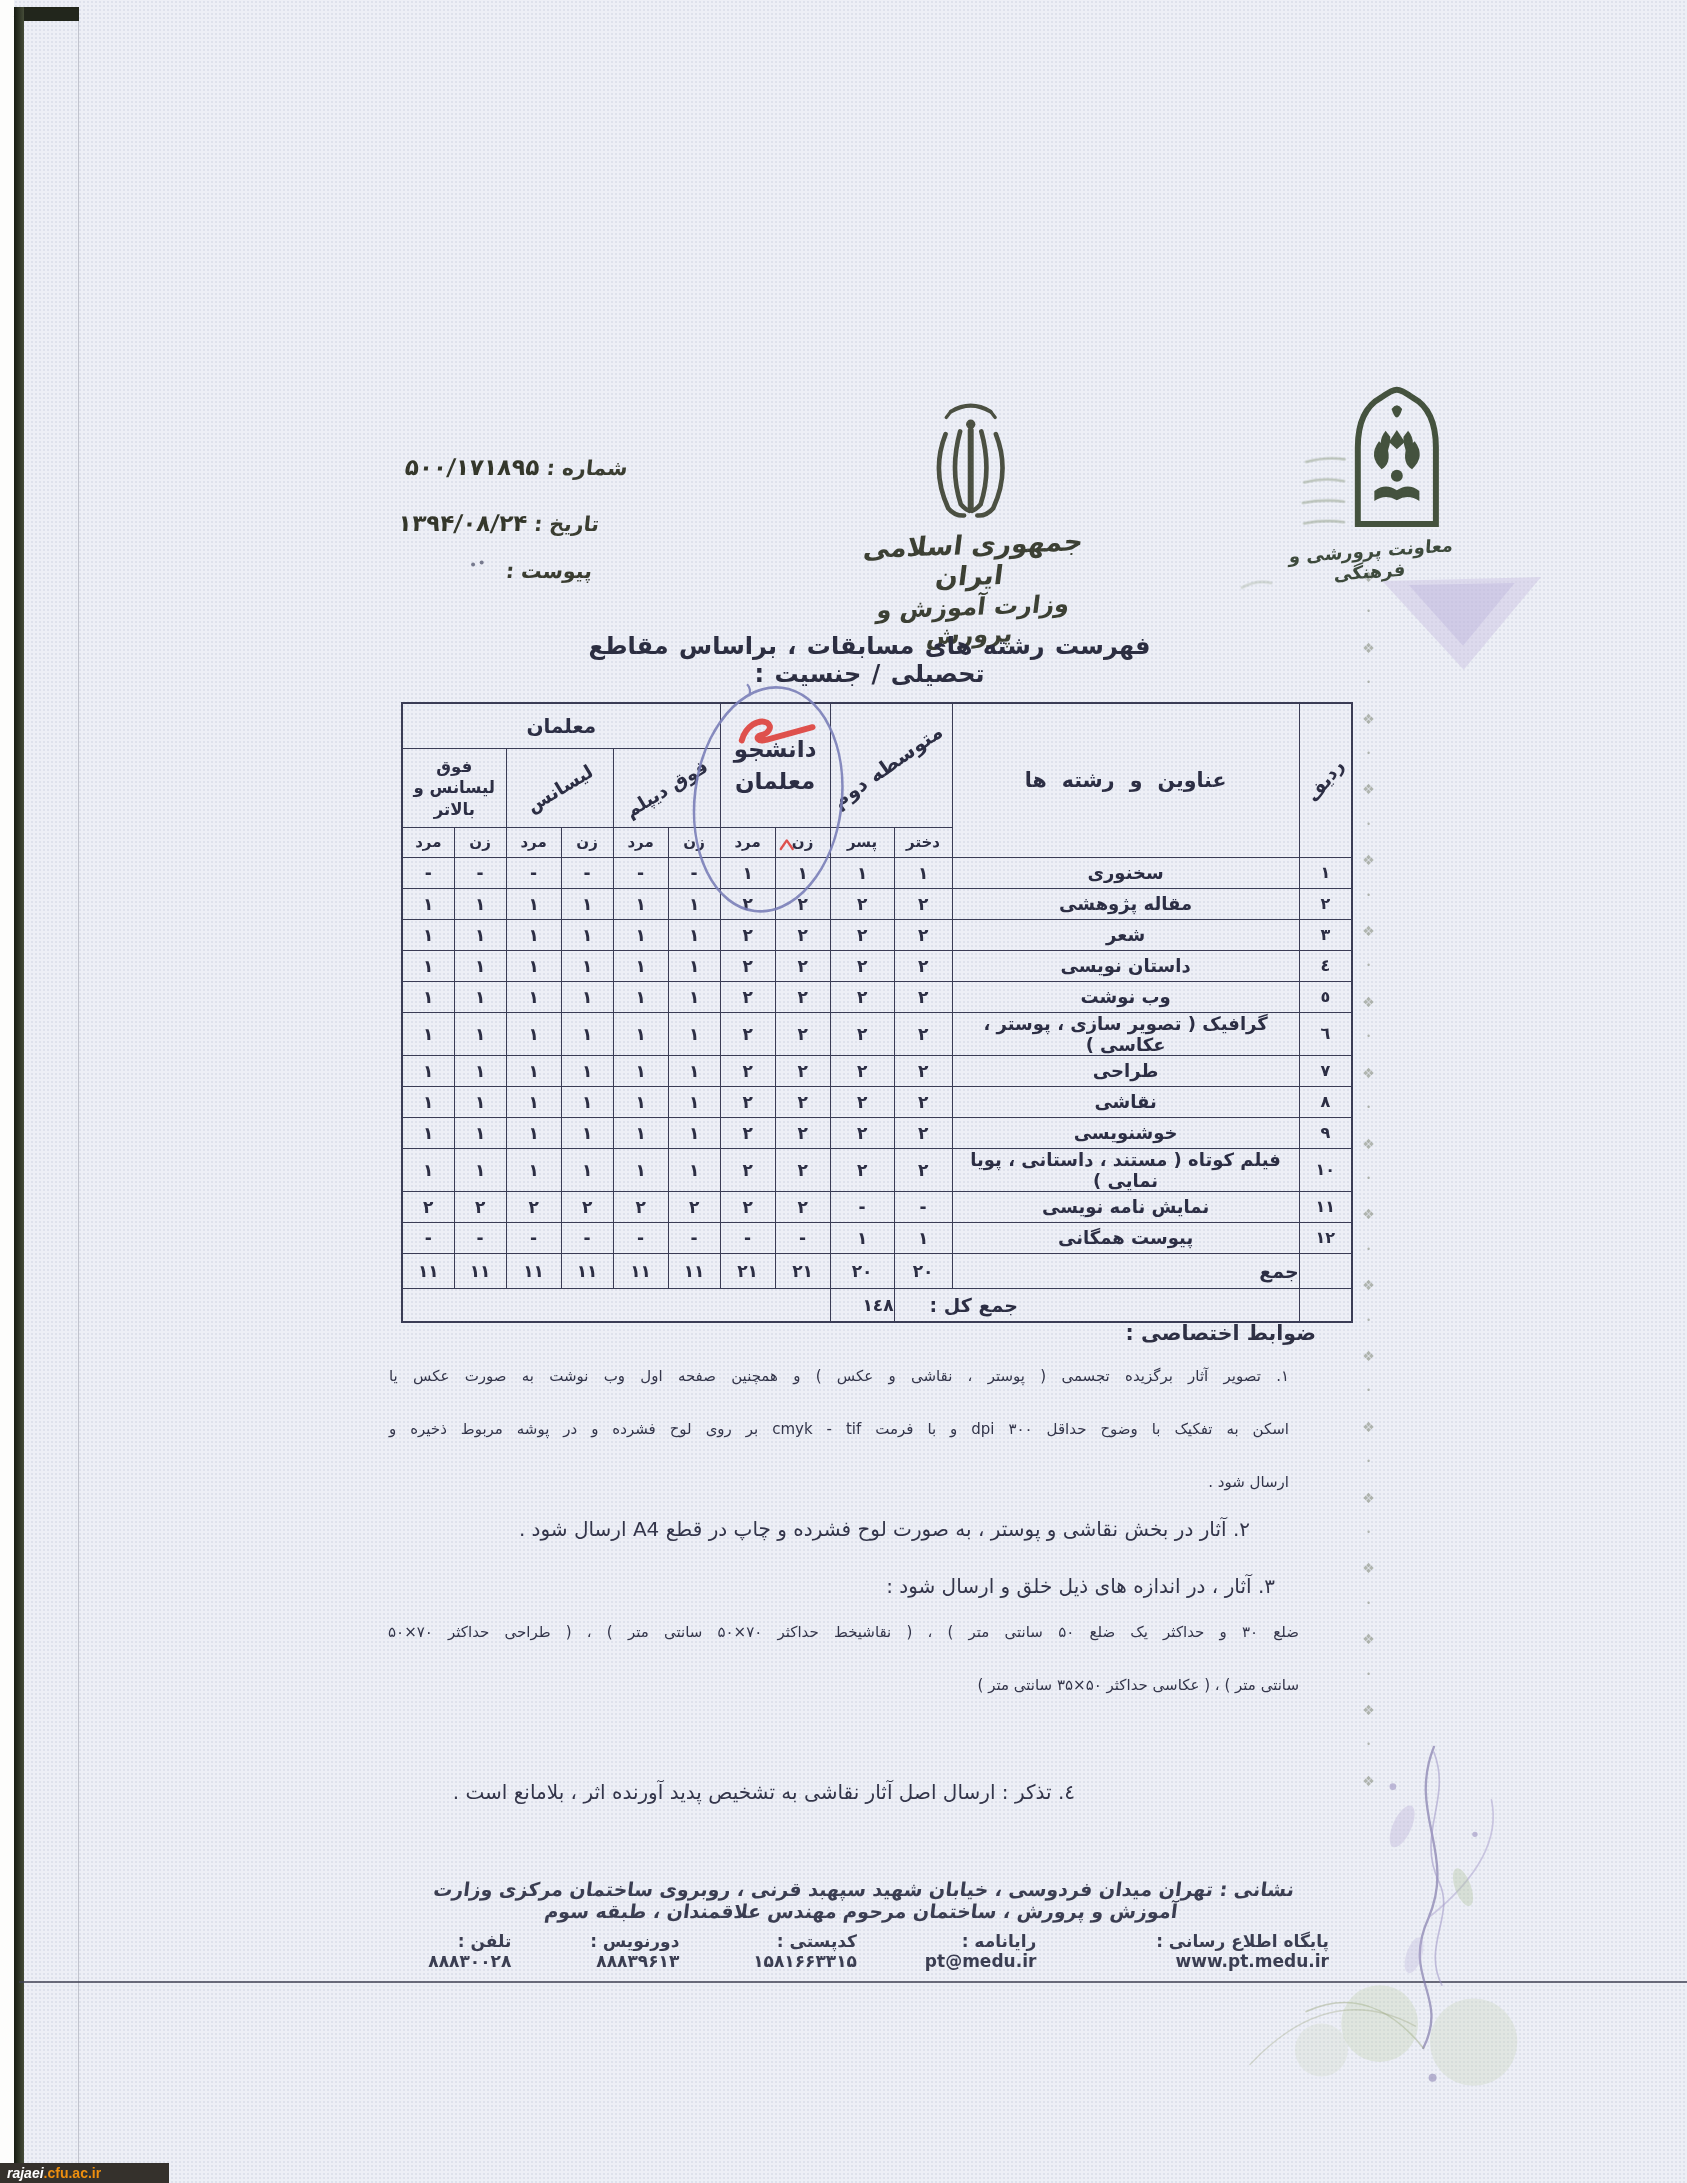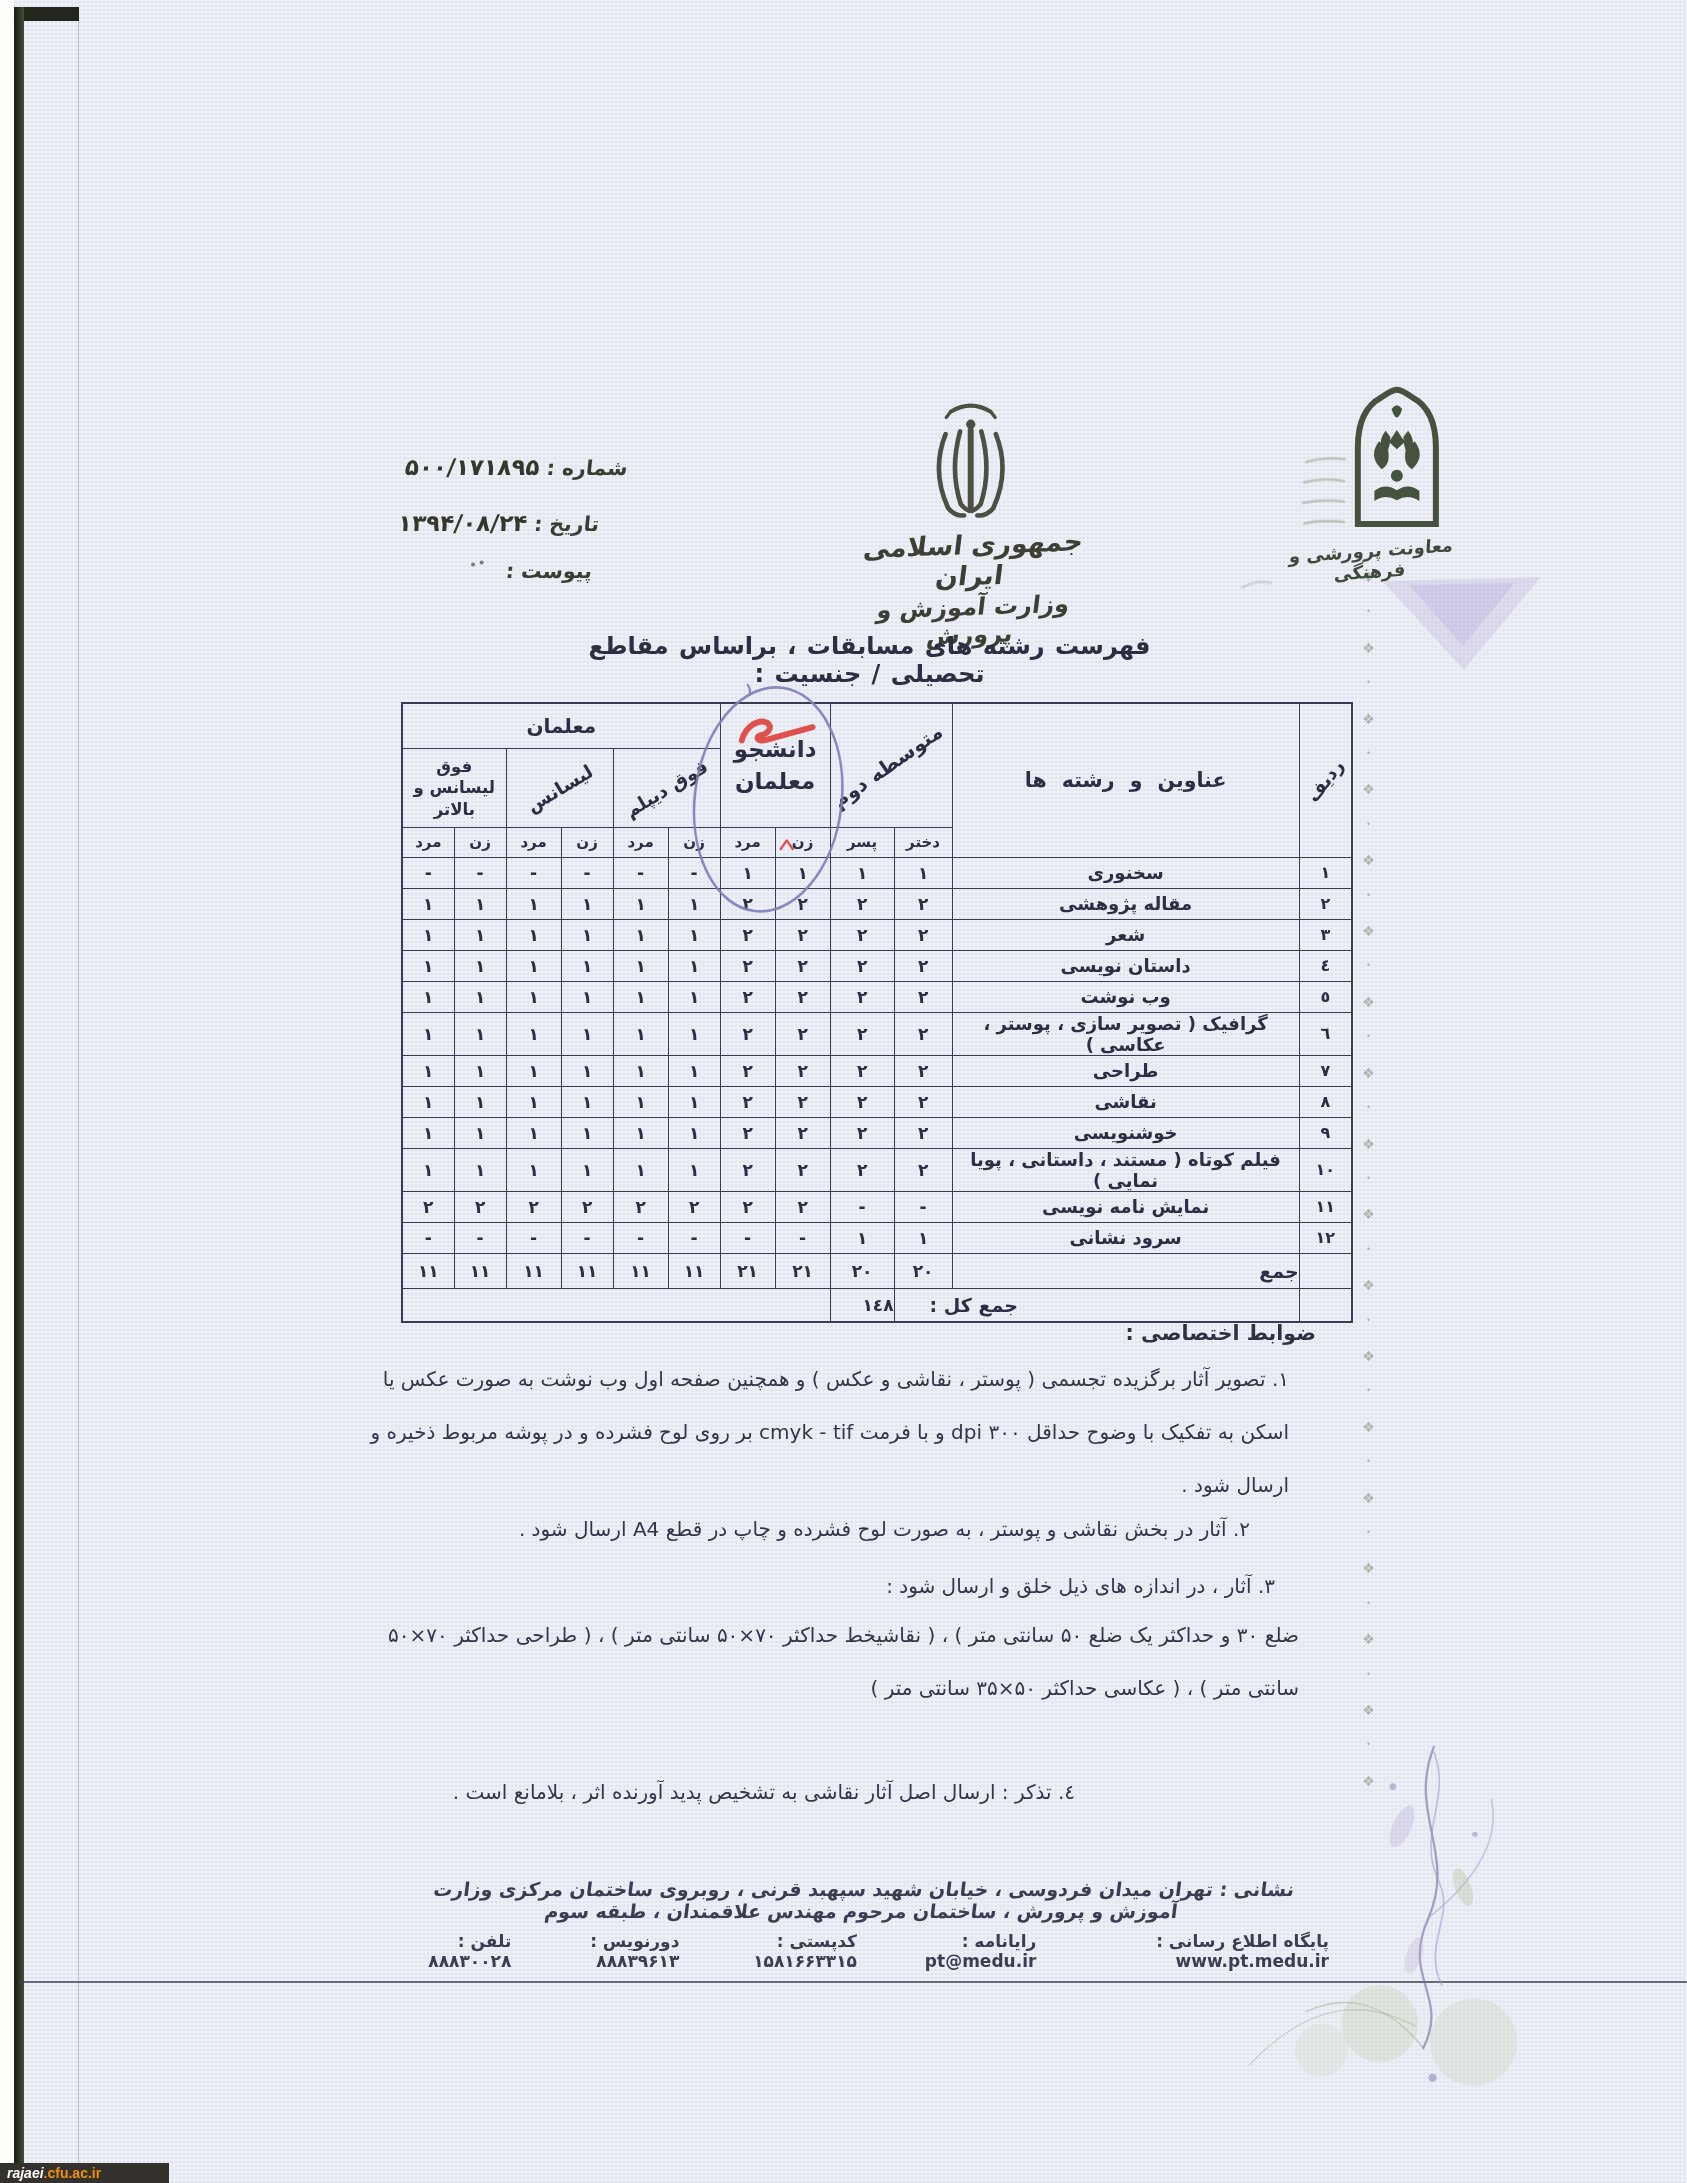--- a/index.html
+++ b/index.html
@@ -42,21 +42,21 @@
   td.rowno{height:30px;text-align:center;font-size:16px;font-weight:bold;}
   td.cat{text-align:center;font-size:18px;font-weight:bold;}
   td.val{text-align:center;font-size:17px;font-weight:bold;}
   tr.sum-row td{height:34px;}
   td.sum-label{text-align:right;padding-left:12px;font-size:19px;font-weight:bold;}
   tr.gt-row td{height:32px;padding-left:35px;}
   td.gt-label{text-align:left;padding-left:28px;font-size:19px;font-weight:bold;}
 
   
   .rules-head{font-size:20.5px;font-weight:bold;white-space:nowrap;}
-  .para{z-index:4;font-size:20px;color:#33354a;}
+  .para{z-index:4;font-size:15px;color:#33354a;}
   .para .jl{text-align:justify;text-align-last:justify;height:53px;white-space:nowrap;}
   .para .rl{height:53px;}
   .single{font-size:20px;color:#33354a;white-space:nowrap;}
 
   
   .footer-address{font-size:19px;font-weight:bold;color:#3b3e52;text-align:center;transform:skewX(-7deg);}
   .footer-contact{display:flex;justify-content:center;gap:24px;font-size:17px;font-weight:bold;color:#3b3e52;}
   .footer-sep{position:absolute;left:20px;top:1981px;width:1668px;height:2px;background:#3d3f52;opacity:.75;z-index:4;}
 
   
@@ -295,21 +295,21 @@
             <td class="val">۲</td>
             <td class="val">۲</td>
             <td class="val">۲</td>
             <td class="val">۲</td>
             <td class="val">۲</td>
             <td class="val">۲</td>
             <td class="val">۲</td>
           </tr>
           <tr>
             <td class="rowno">۱۲</td>
-            <td class="cat">سرود نشانی</td>
+            <td class="cat">پیوست همگانی</td>
             <td class="val">۱</td>
             <td class="val">۱</td>
             <td class="val">-</td>
             <td class="val">-</td>
             <td class="val">-</td>
             <td class="val">-</td>
             <td class="val">-</td>
             <td class="val">-</td>
             <td class="val">-</td>
             <td class="val">-</td>

